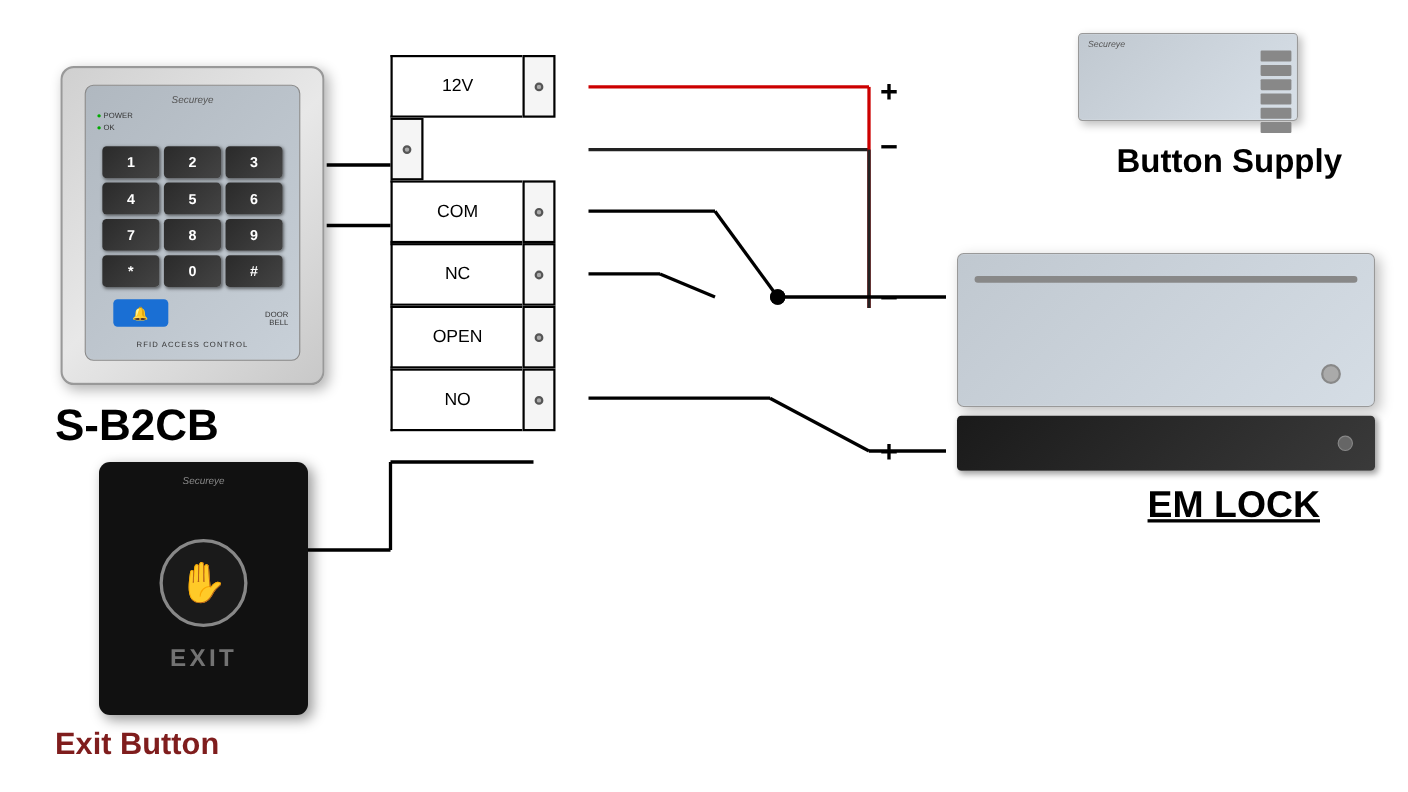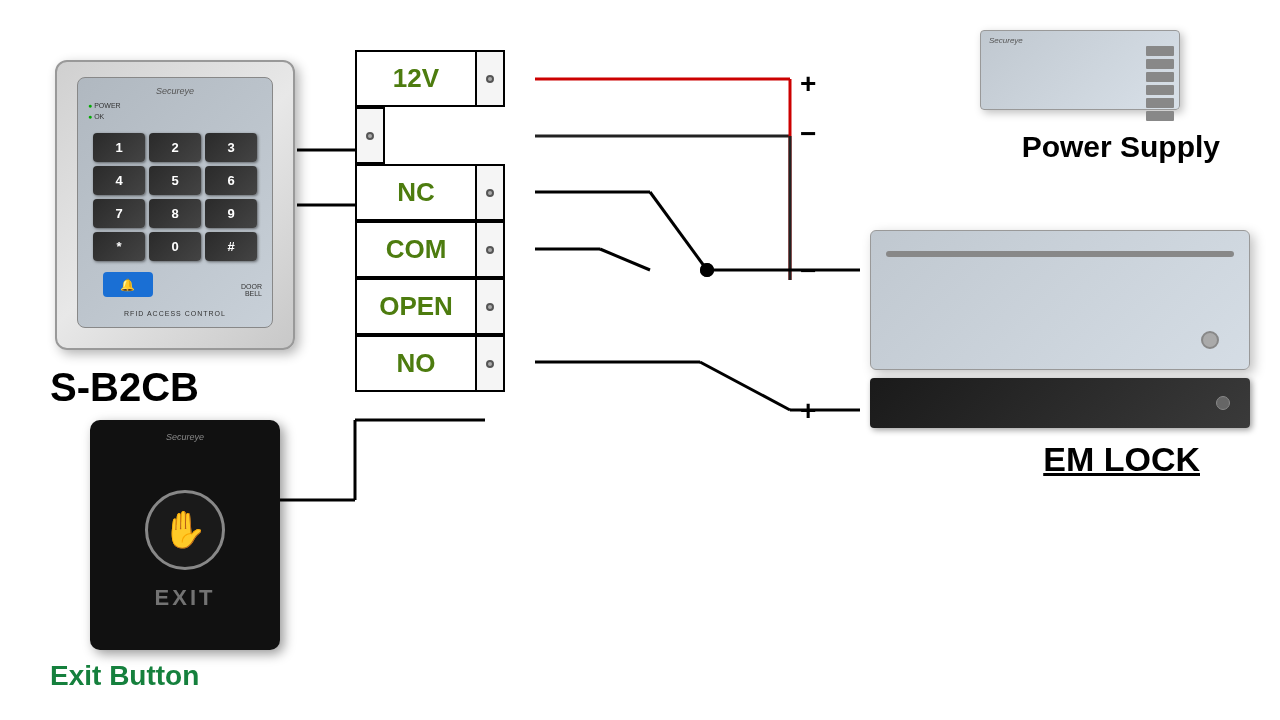--- a/index.html
+++ b/index.html
@@ -166,21 +166,21 @@
       font-weight: bold;
       letter-spacing: 3px;
       margin-top: 15px;
     }
     .label-exit-button {
       position: absolute;
       left: 50px;
       top: 660px;
       font-size: 28px;
       font-weight: 900;
-      color: #15803d;
+      color: #7f1d1d;
     }
 
     
     .terminal-block {
       position: absolute;
       left: 355px;
       top: 50px;
       width: 150px;
     }
     .terminal-row {
@@ -192,23 +192,23 @@
     }
     .terminal-label-box {
       width: 120px;
       height: 57px;
       border: 2px solid #000;
       border-right: none;
       display: flex;
       align-items: center;
       justify-content: center;
       background: white;
-      font-size: 26px;
-      font-weight: bold;
-      color: #4d7c0f;
+      font-size: 16px;
+      font-weight: normal;
+      color: #000000;
     }
     .terminal-connector {
       width: 30px;
       height: 57px;
       border: 2px solid #000;
       background: #f5f5f5;
       display: flex;
       align-items: center;
       justify-content: center;
     }
@@ -419,27 +419,27 @@
       <div class="terminal-connector">
           <div class="connector-dot"></div>
         </div>
     </div>
     <div class="terminal-row">
       <div class="terminal-connector">
           <div class="connector-dot"></div>
         </div>
     </div>
     <div class="terminal-row">
-      <div class="terminal-label-box">NC</div>
+      <div class="terminal-label-box">COM</div>
       <div class="terminal-connector">
           <div class="connector-dot"></div>
         </div>
     </div>
     <div class="terminal-row">
-      <div class="terminal-label-box">COM</div>
+      <div class="terminal-label-box">NC</div>
       <div class="terminal-connector">
           <div class="connector-dot"></div>
         </div>
     </div>
     <div class="terminal-row">
       <div class="terminal-label-box">OPEN</div>
       <div class="terminal-connector">
           <div class="connector-dot"></div>
         </div>
     </div>
@@ -457,21 +457,21 @@
       <div class="power-supply-terminals">
         <div class="ps-terminal"></div>
         <div class="ps-terminal"></div>
         <div class="ps-terminal"></div>
         <div class="ps-terminal"></div>
         <div class="ps-terminal"></div>
         <div class="ps-terminal"></div>
       </div>
     </div>
   </div>
-  <div class="power-supply-label">Power Supply</div>
+  <div class="power-supply-label">Button Supply</div>
 
   <div class="em-lock">
     <div class="em-lock-body">
       <div class="em-lock-slot"></div>
       <div class="em-lock-screw"></div>
     </div>
     <div class="em-lock-plate">
       <div class="em-lock-plate-screw"></div>
     </div>
   </div>

